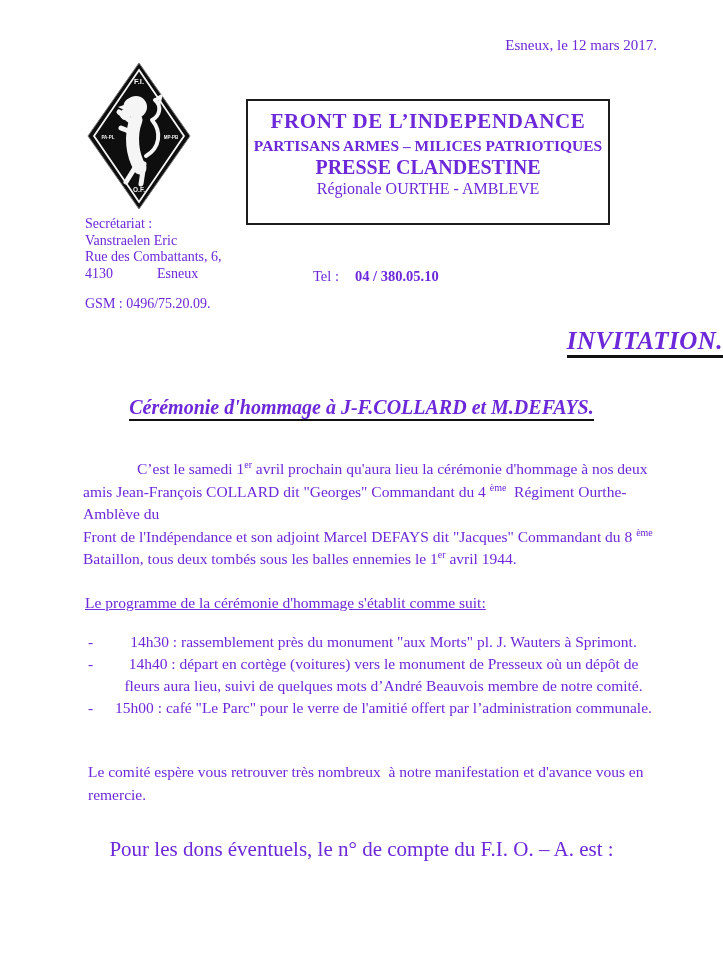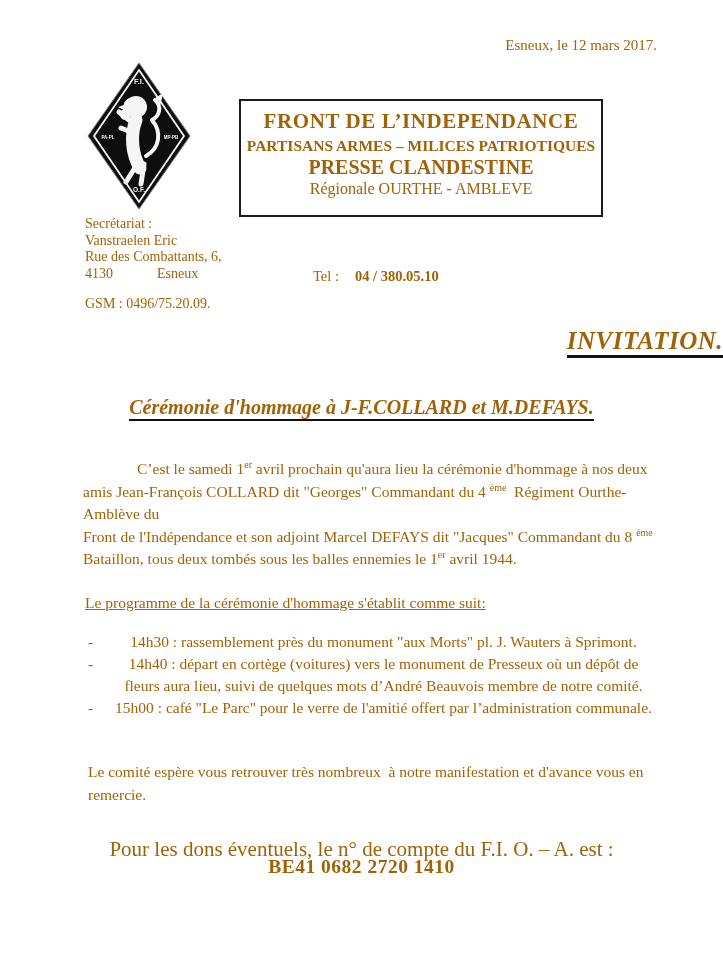--- a/index.html
+++ b/index.html
@@ -2,33 +2,33 @@
 <html><head>
 <meta charset="utf-8">
 <style>
   html,body{margin:0;padding:0;background:#e8e8e8;}
   .page{
     position:relative;
     width:723px;height:953px;
     margin:0 auto;
     background:#ffffff;
     font-family:"Liberation Serif","DejaVu Serif",serif;
-    color:#a16207;
+    color:#6d28d9;
     overflow:hidden;
   }
   .date{
     position:absolute;top:37px;right:66px;
     font-size:15px;
   }
   .logo{position:absolute;left:86px;top:62px;width:106px;height:148px;}
   .headerbox{
-    position:absolute;left:239px;top:99px;width:352px;
+    position:absolute;left:246px;top:99px;width:352px;
     border:2px solid #1c1c1c;
     text-align:center;
-    padding:7px 4px 16px 4px;
+    padding:7px 4px 24px 4px;
   }
   .hb-l1{font-size:21px;font-weight:bold;letter-spacing:0.6px;line-height:27px;}
   .hb-l2{font-size:15.5px;font-weight:bold;line-height:22px;}
   .hb-l3{font-size:20px;font-weight:bold;line-height:21px;}
   .hb-l4{font-size:16px;line-height:21px;}
   .secretariat{
     position:absolute;left:85px;top:216px;
     font-size:14px;line-height:16.5px;
   }
   .sec-gsm{margin-top:14px;}
@@ -156,15 +156,14 @@
     <div class="list-row">
       <span class="list-dash">-</span>
       <span>15h00 : café "Le Parc" pour le verre de l'amitié offert par l’administration communale.</span>
     </div>
   </div>
 
   <p class="closing">Le comité espère vous retrouver très nombreux &nbsp;à notre manifestation et d'avance vous en remercie.</p>
 
   <div class="donation">Pour les dons éventuels, le n° de compte du F.I. O. – A. est :</div>
 
-  <div class="account">BE41 0682 2720 1410</div>
 
 </div>
 
 </body></html>

